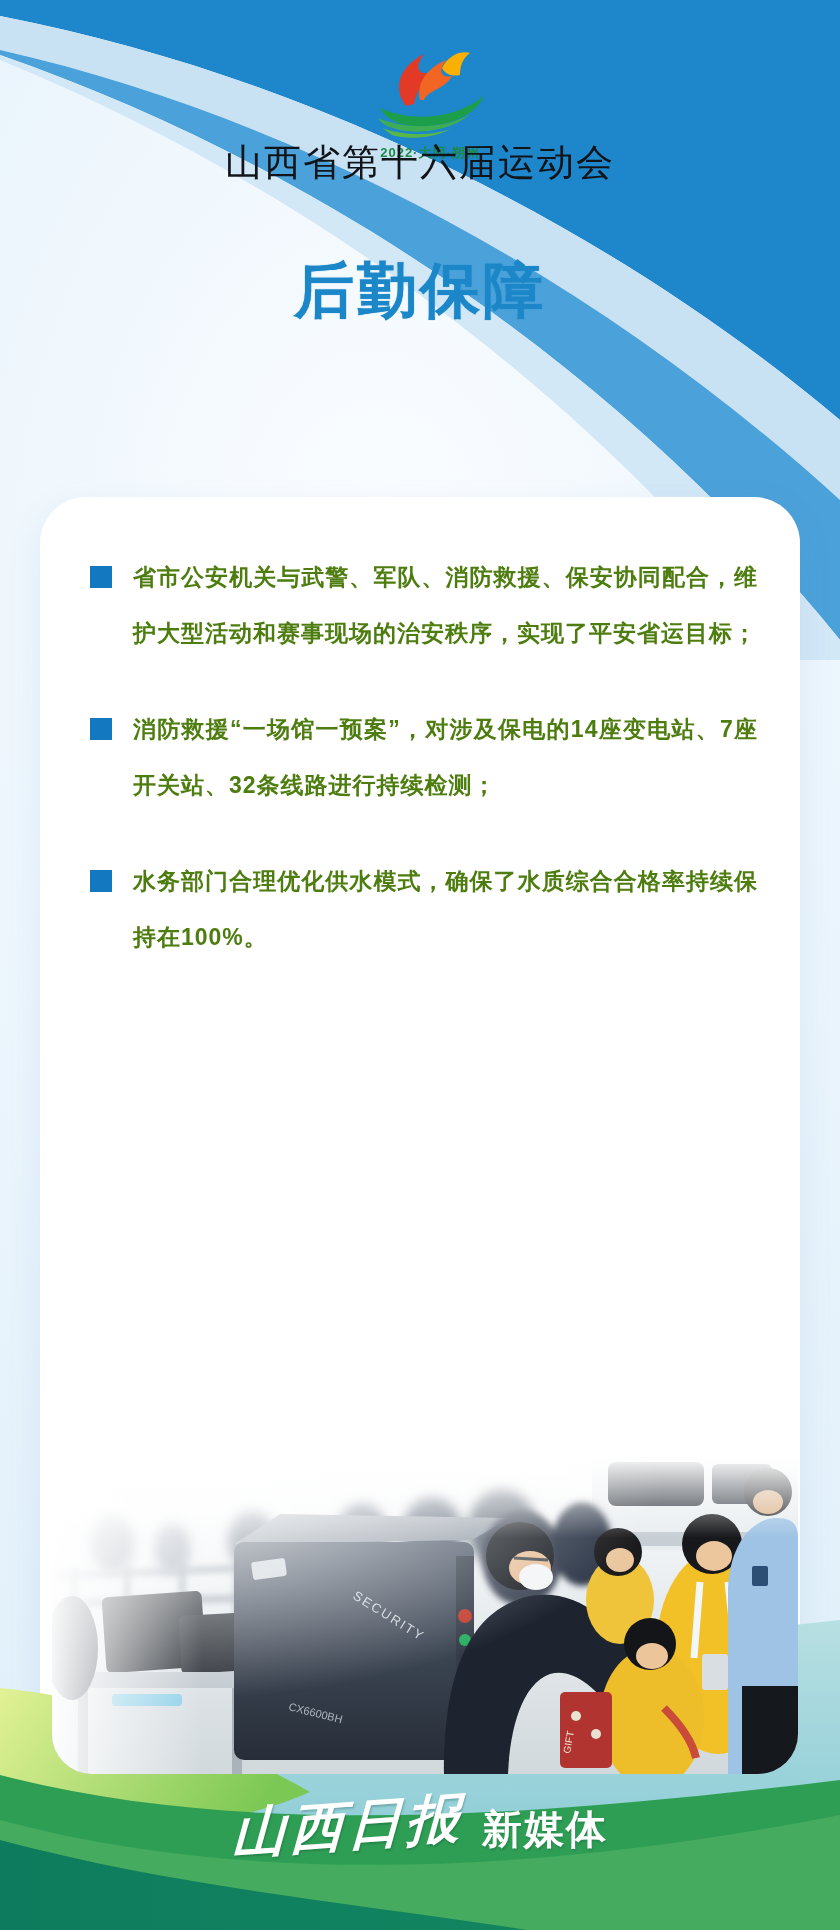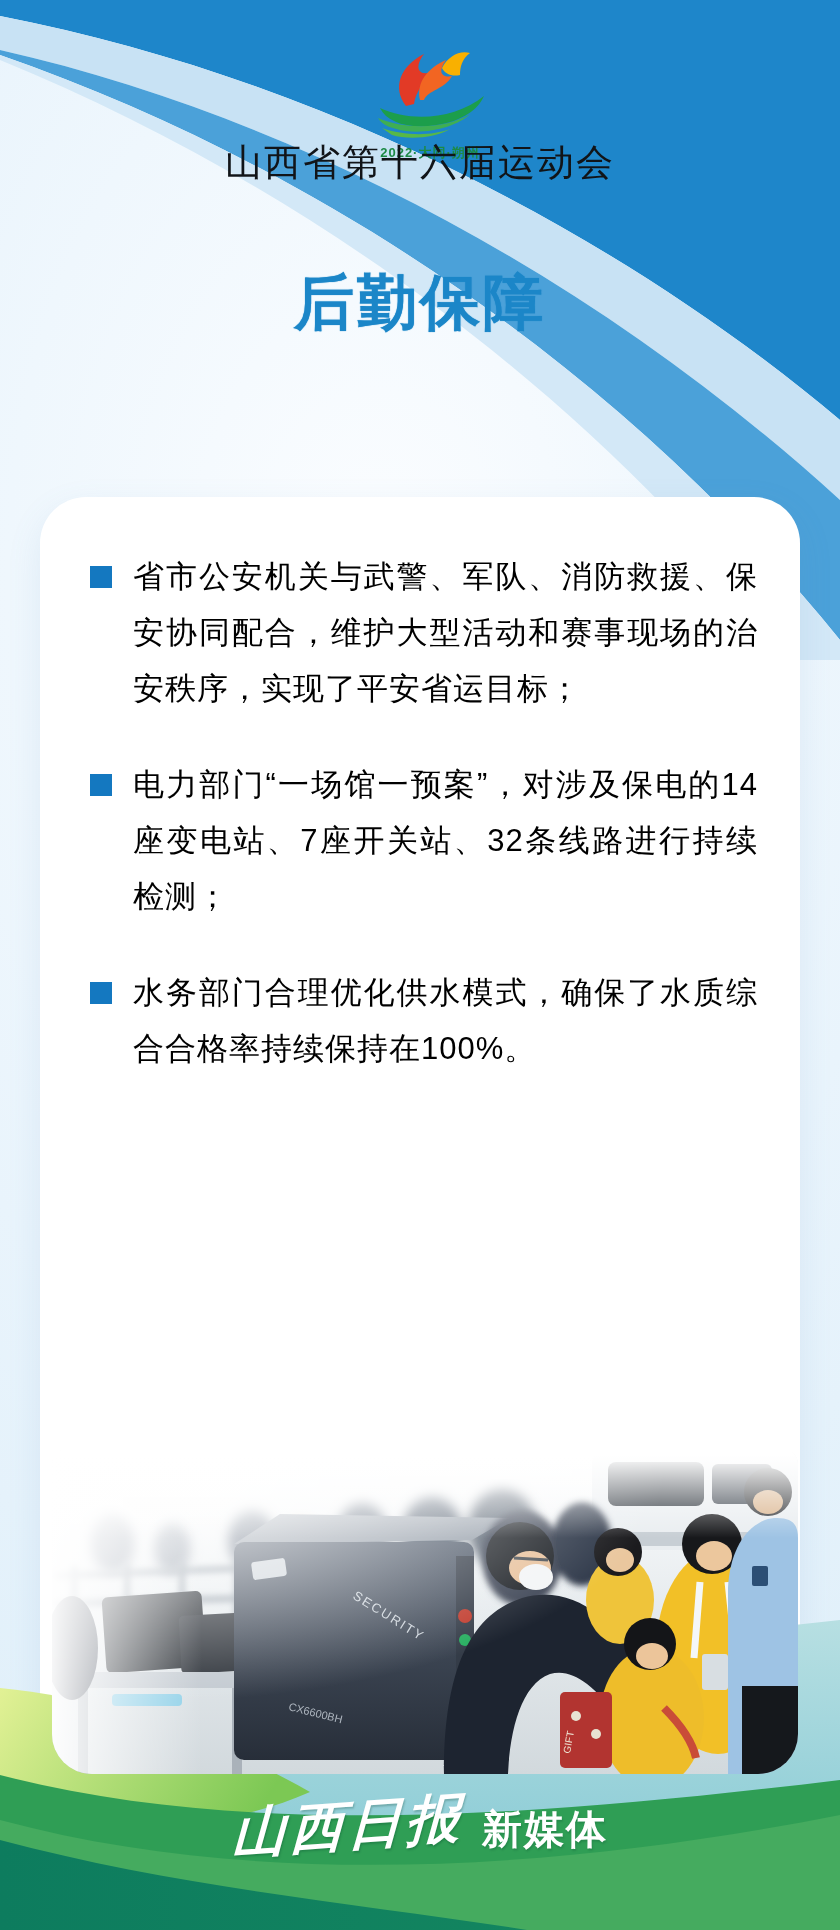--- a/index.html
+++ b/index.html
@@ -10,31 +10,31 @@
   }
   .abs{position:absolute;}
   
   .top-deco{left:0;top:0;}
   
   .logo{left:355px;top:50px;width:150px;text-align:center;}
   .logo-caption{display:block;margin-top:2px;font-size:13px;font-weight:bold;color:#1c8a45;letter-spacing:1px;white-space:nowrap;}
   
   .event-title{left:0;top:138px;width:840px;text-align:center;font-size:37px;color:#111418;font-weight:400;letter-spacing:2px;}
   
-  .headline{left:0;top:264px;width:840px;text-align:center;color:#1b86c8;font-weight:900;
+  .headline{left:0;top:252px;width:840px;text-align:center;color:#1b86c8;font-weight:900;
             font-size:60px;line-height:78px;letter-spacing:3px;
             text-shadow:0 0 1px #1b86c8;}
   
   .card{left:40px;top:497px;width:760px;height:1278px;background:#ffffff;border-radius:46px;
         box-shadow:0 12px 34px rgba(90,140,190,0.12);}
   .bullets{position:absolute;left:50px;top:52px;width:668px;}
   .bullet{display:flex;gap:21px;margin-bottom:40px;}
   .bullet:last-child{margin-bottom:0;}
   .bullet .sq{flex:none;width:22px;height:22px;margin-top:17px;background:#1478c0;}
-  .bullet p{margin:0;font-size:31px;line-height:56px;color:#000000;font-weight:400;letter-spacing:1px;text-align:justify;}
+  .bullet p{margin:0;font-size:23px;line-height:56px;color:#4d7c0f;font-weight:700;letter-spacing:1px;text-align:justify;}
   
   .photo{left:52px;top:1448px;width:746px;height:326px;border-radius:16px 16px 40px 40px;overflow:hidden;z-index:3;}
   .photo .fade-top{position:absolute;left:0;top:0;width:100%;height:90px;
         background:linear-gradient(180deg,#ffffff 8%,rgba(255,255,255,0));}
   .photo .fade-left{position:absolute;left:0;top:0;width:150px;height:100%;
         background:linear-gradient(90deg,rgba(255,255,255,0.95),rgba(255,255,255,0));}
   
   .waves{left:0;top:1580px;z-index:1;}
   
   .footer{left:0;top:1798px;width:840px;z-index:4;display:flex;justify-content:center;align-items:flex-end;gap:18px;color:#ffffff;}
@@ -97,21 +97,21 @@
   </svg>
 
   <div class="abs card">
     <div class="bullets">
       <div class="bullet">
         <span class="sq"></span>
         <p>省市公安机关与武警、军队、消防救援、保安协同配合，维护大型活动和赛事现场的治安秩序，实现了平安省运目标；</p>
       </div>
       <div class="bullet">
         <span class="sq"></span>
-        <p>电力部门“一场馆一预案”，对涉及保电的14座变电站、7座开关站、32条线路进行持续检测；</p>
+        <p>消防救援“一场馆一预案”，对涉及保电的14座变电站、7座开关站、32条线路进行持续检测；</p>
       </div>
       <div class="bullet">
         <span class="sq"></span>
         <p>水务部门合理优化供水模式，确保了水质综合合格率持续保持在100%。</p>
       </div>
     </div>
   </div>
 
   <div class="abs photo" role="img">
     <svg width="746" height="326" viewBox="0 0 746 326" aria-hidden="true">

